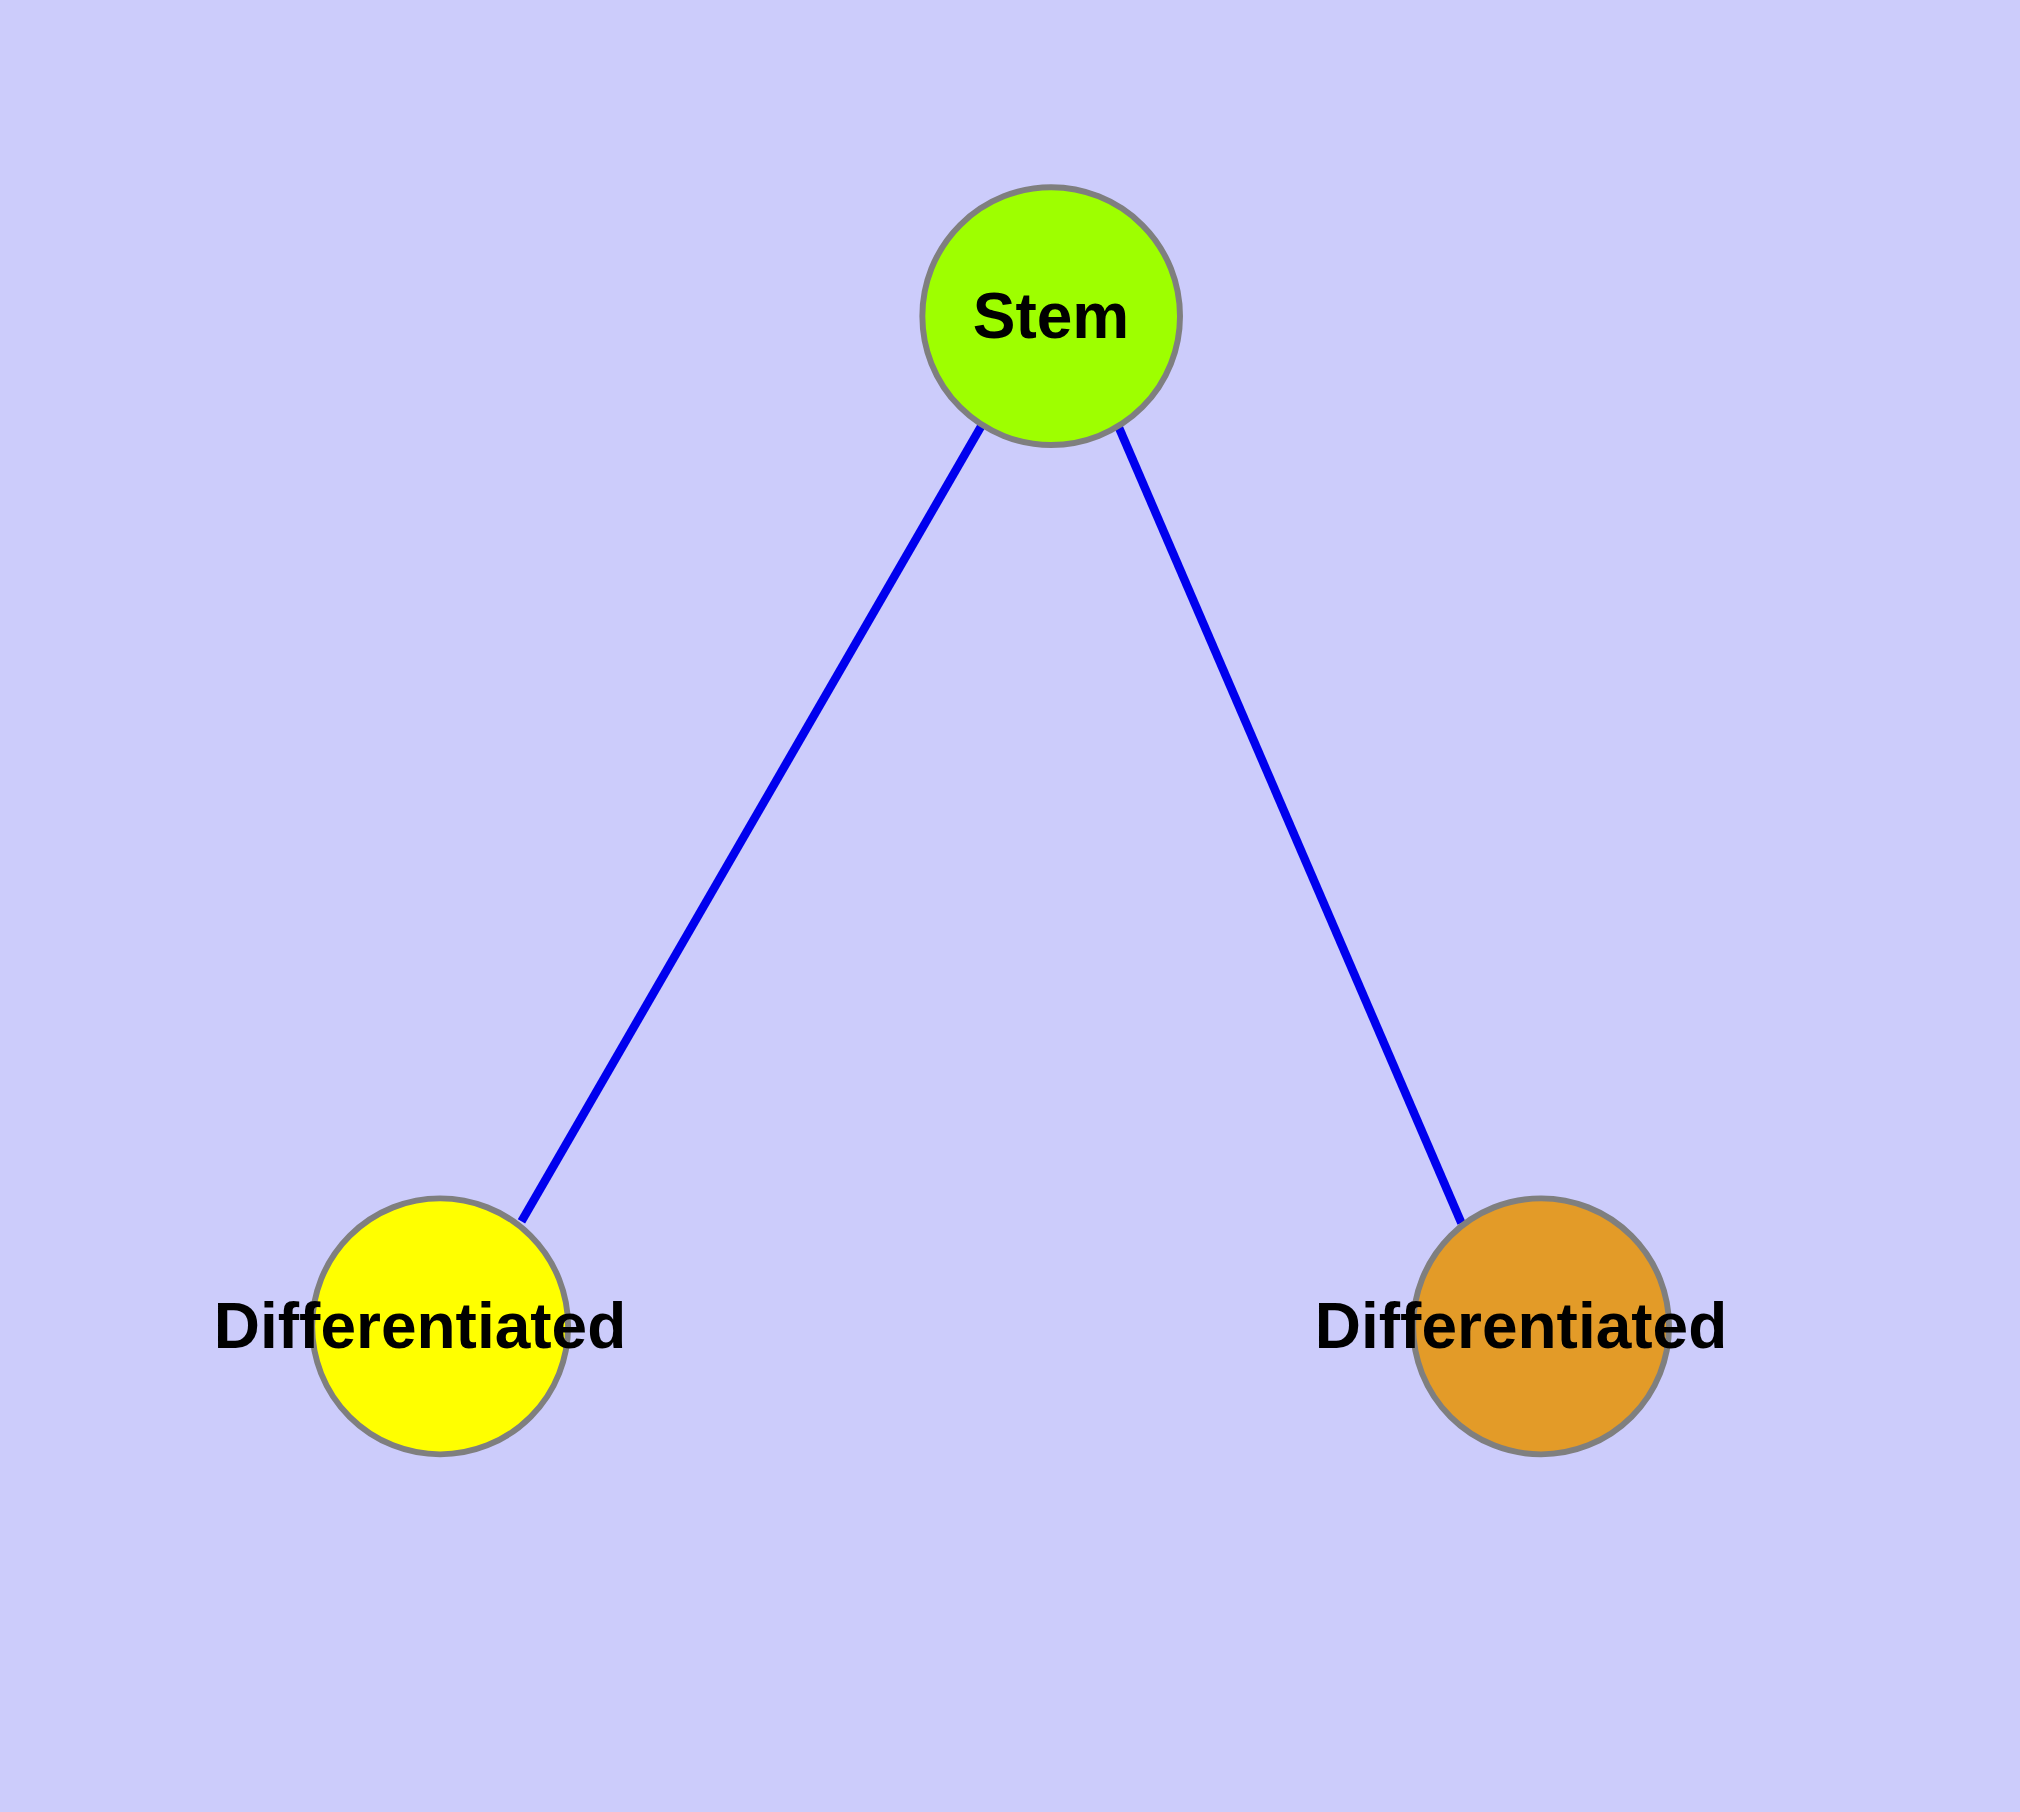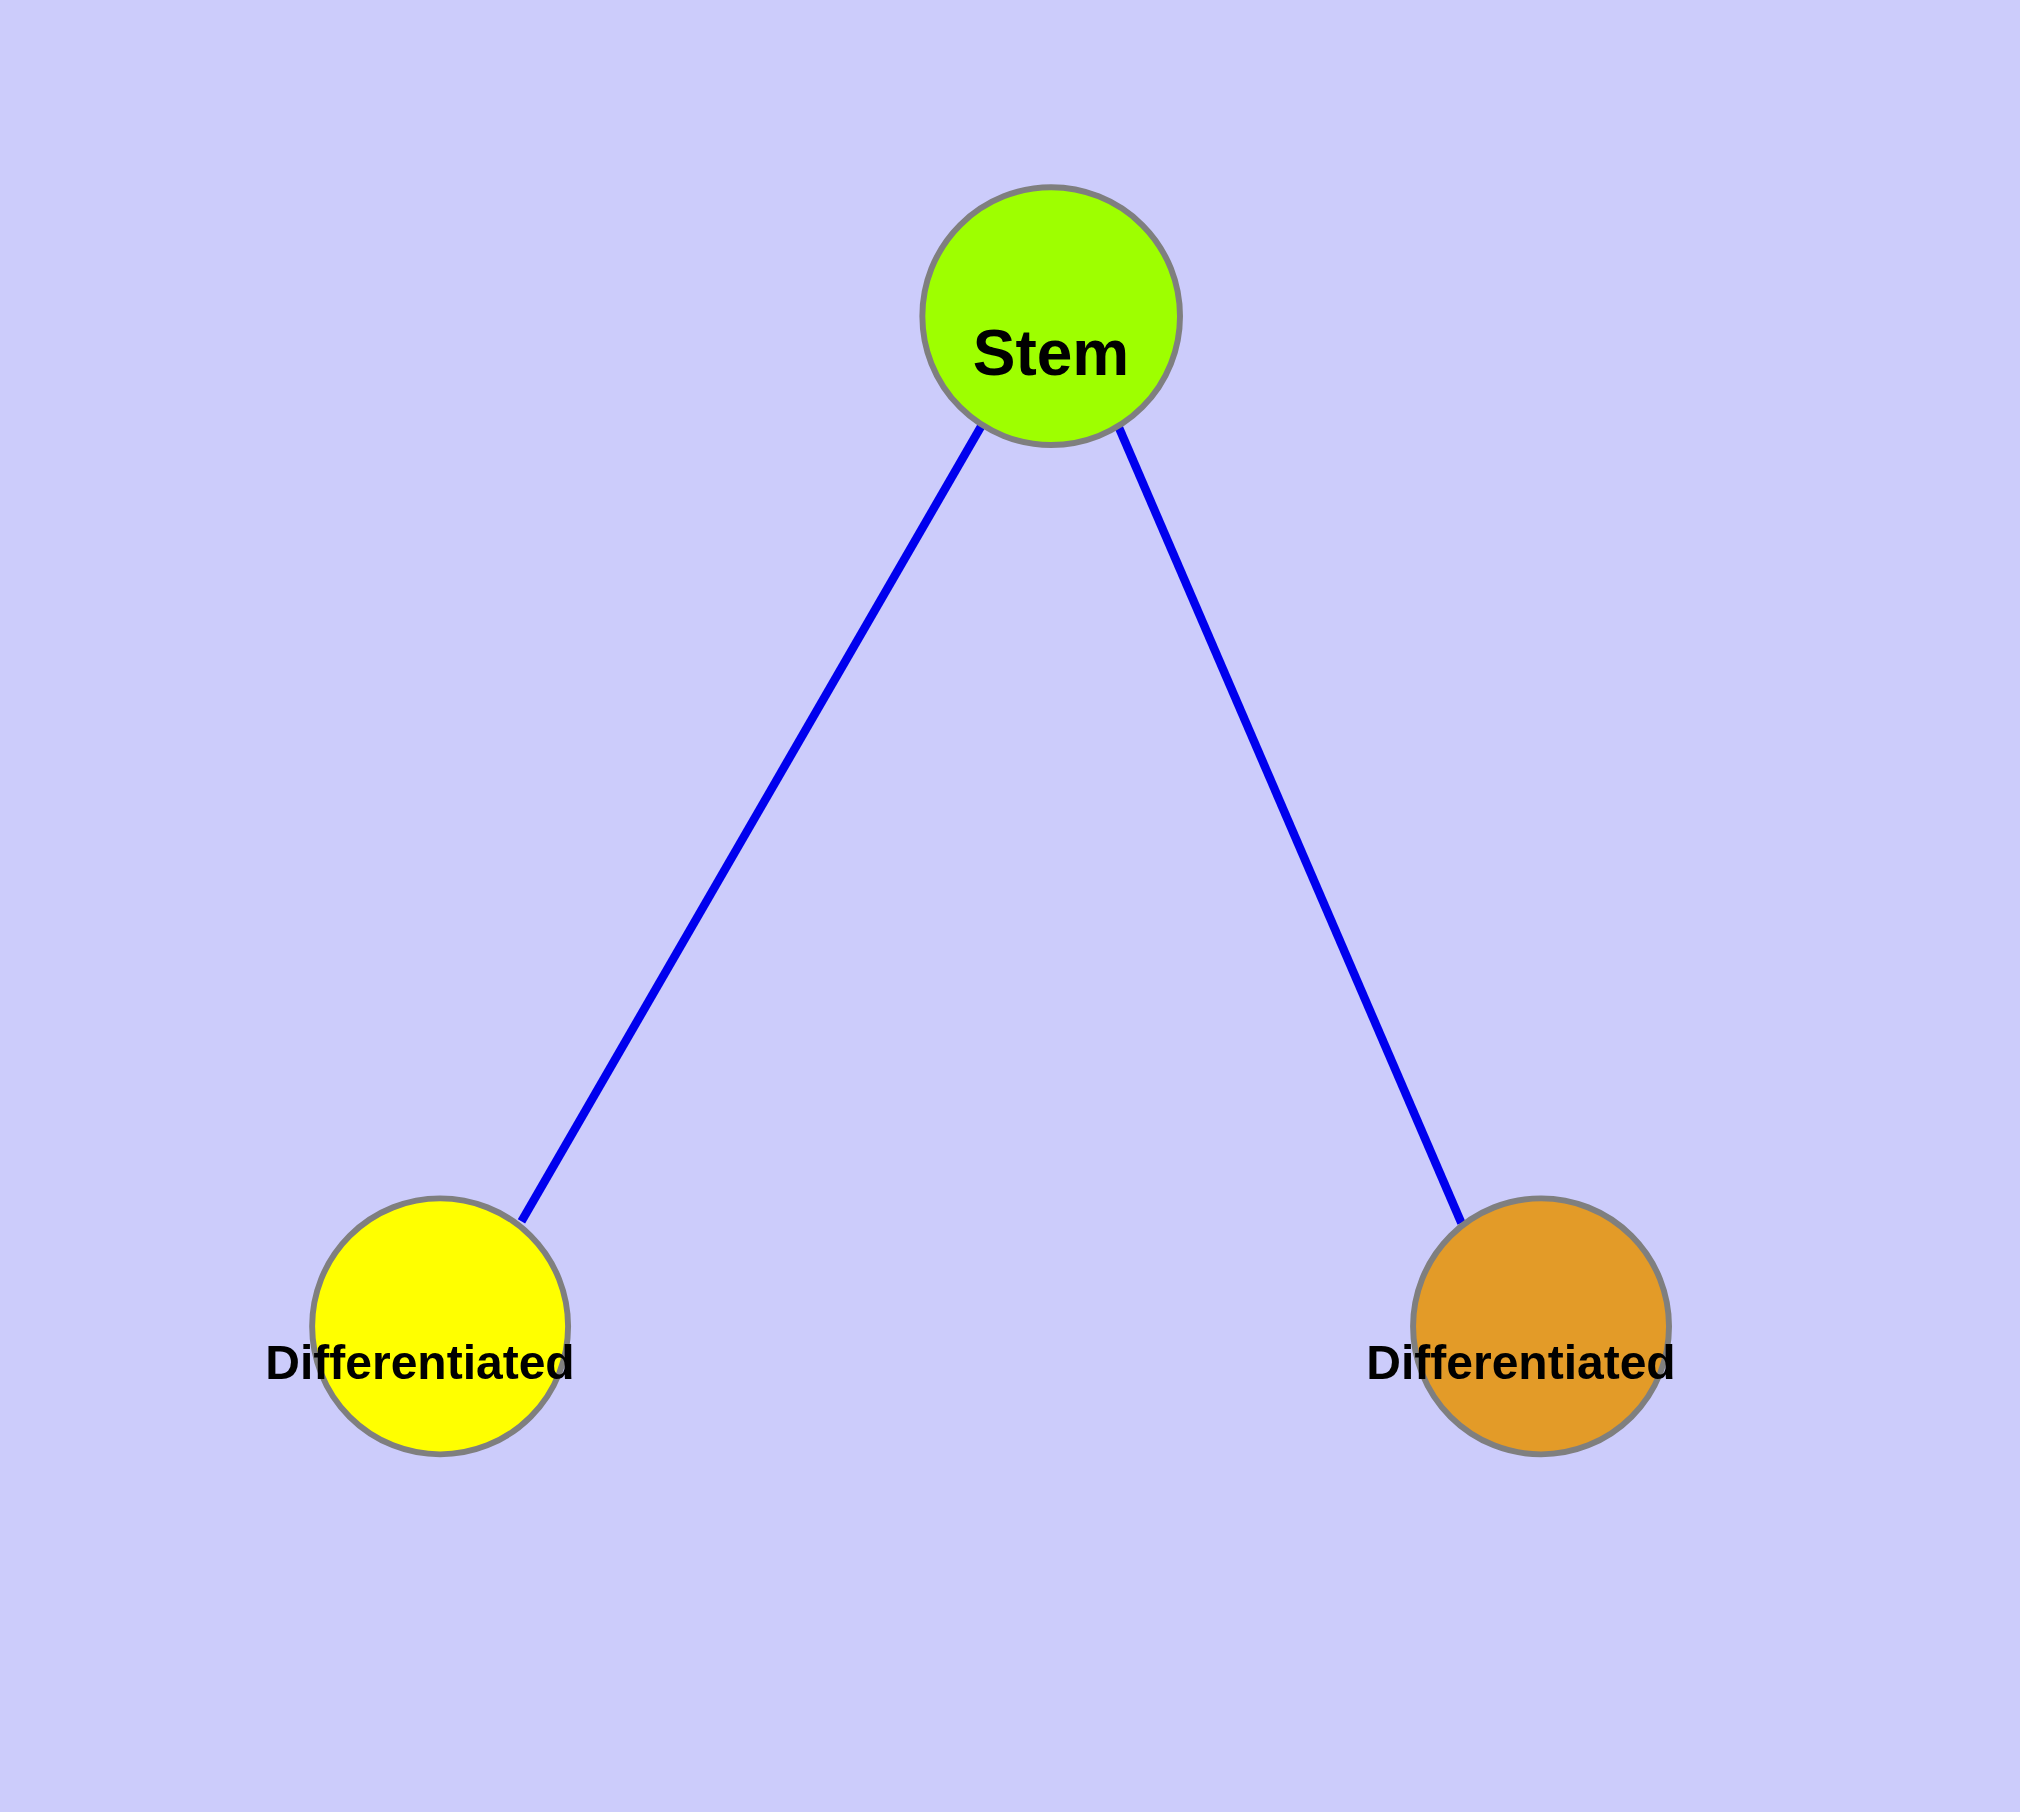--- a/index.html
+++ b/index.html
@@ -42,28 +42,27 @@
     fill: none;
   }
   .node-label {
     position: absolute;
     color: #000000;
     font-weight: bold;
     text-align: center;
     white-space: nowrap;
     line-height: 1.13;
     pointer-events: none;
-    margin-top: 37px;
     -webkit-font-smoothing: antialiased;
   }
   .node-label.root {
     font-size: 64px;
   }
   .node-label.leaf {
-    font-size: 48px;
+    font-size: 64px;
   }
   .label-line {
     display: block;
   }
 </style>
 </head>
 <body>
 
 <div id="stage" style="width: 2021px; height: 1812px;">
 

